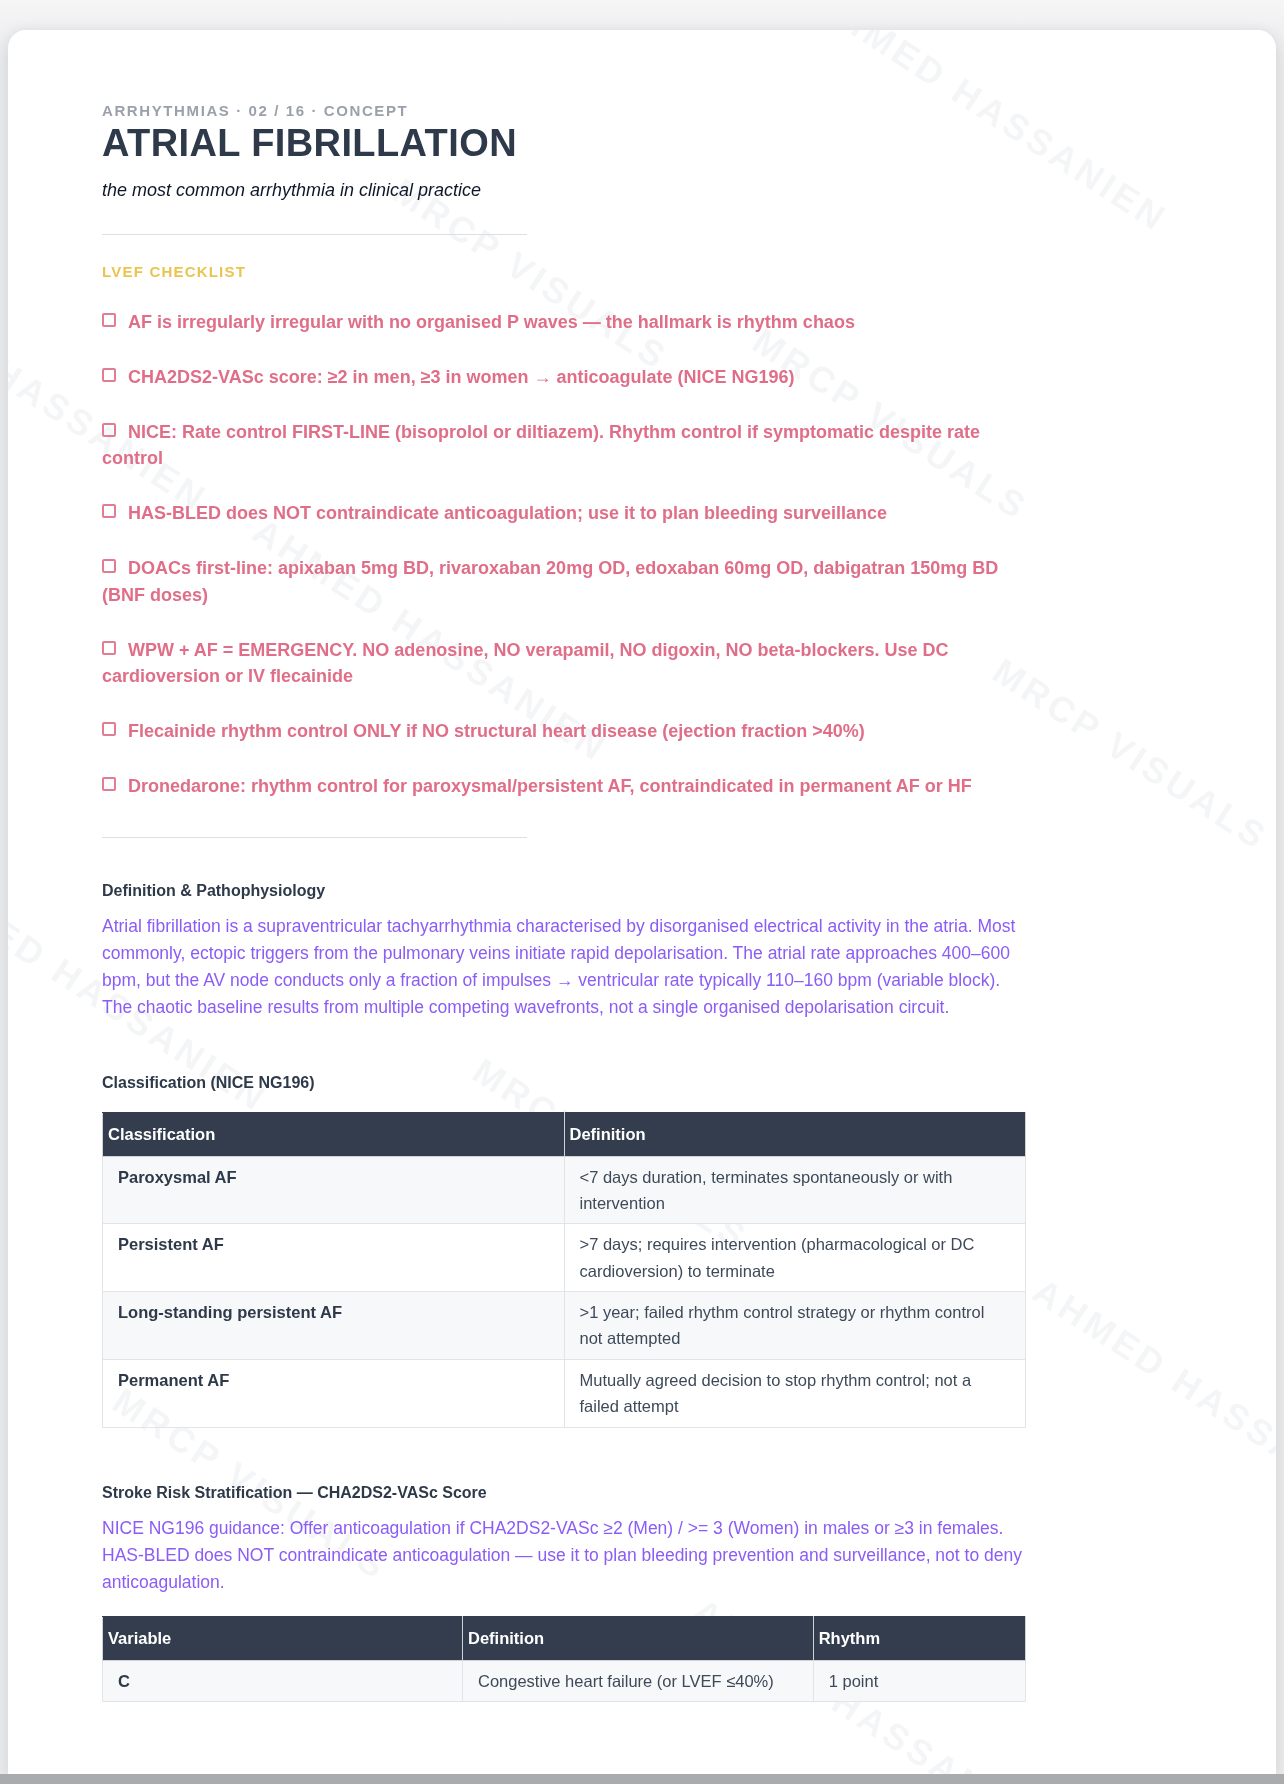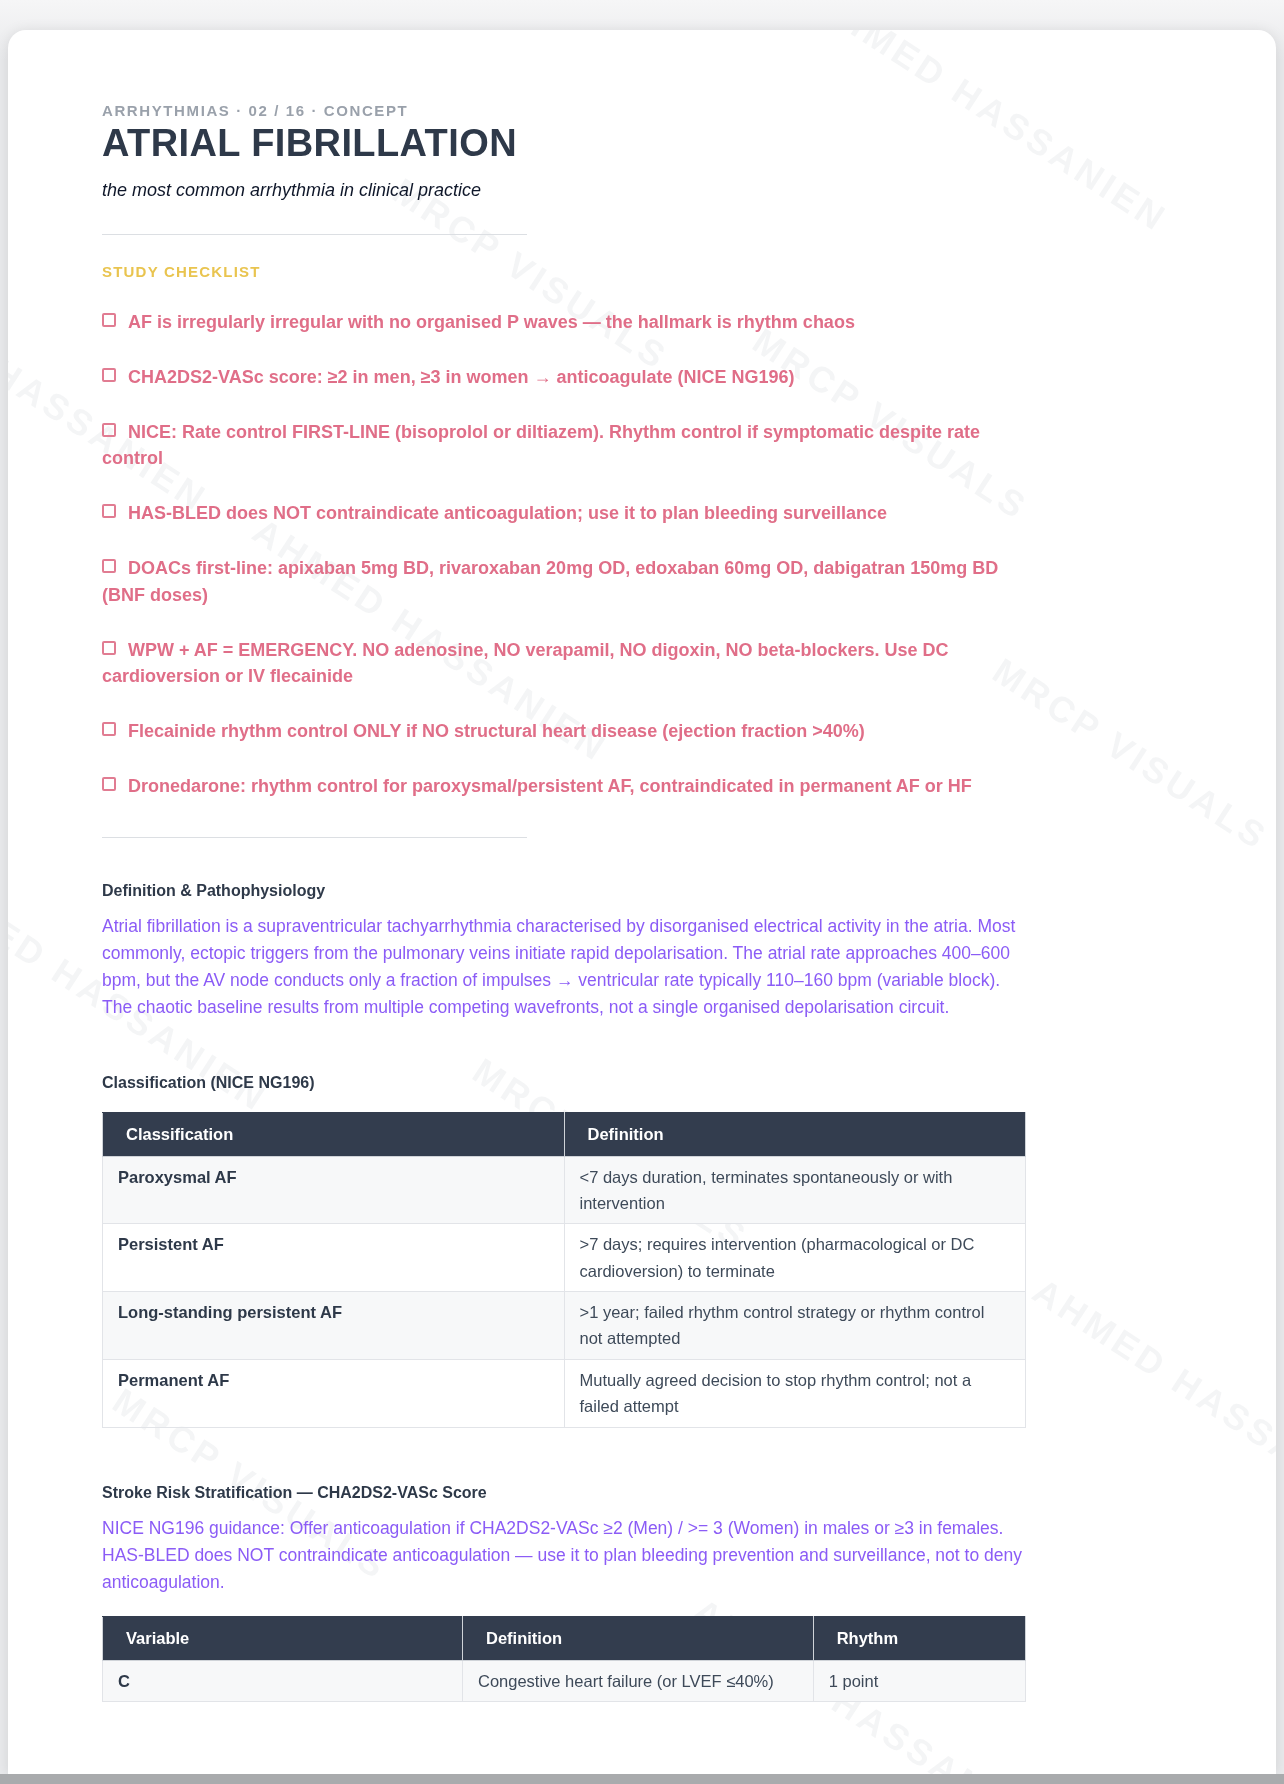--- a/index.html
+++ b/index.html
@@ -39,21 +39,21 @@
     display:inline-block;width:10px;height:10px;border:2px solid #e17c92;
     border-radius:2px;margin-right:12px;position:relative;top:-1px;
   }
 
   .h2{font-size:16px;font-weight:700;color:#2e3949;margin-top:44px;}
   .body-p{font-size:17.5px;color:#8b5cf6;line-height:1.55;margin-top:13px;}
 
   table{border-collapse:collapse;width:100%;margin-top:20px;font-size:16.5px;table-layout:fixed;}
   thead th{
     background:#333d4e;color:#ffffff;text-align:left;font-weight:700;
-    padding:12px 23px;border:1px solid #cfd3d8;border-top-color:#333d4e;
+    padding:12px 5px;border:1px solid #cfd3d8;border-top-color:#333d4e;
   }
   tbody td{
     padding:7px 15px;border:1px solid #e2e4e8;color:#3e4a59;
     vertical-align:top;line-height:1.6;
   }
   tbody tr:nth-child(odd){background:#f7f8f9;}
   tbody td.k{font-weight:700;color:#2e3949;}
   .t1 col.c1{width:50%;} .t1 col.c2{width:50%;}
   .t2 col.c1{width:39%;} .t2 col.c2{width:38%;} .t2 col.c3{width:23%;}
 
@@ -79,21 +79,21 @@
   <div class="wm" style="left:700px;top:1560px">AHMED HASSANIEN</div>
 
   <div class="content">
 
     <div class="kicker">ARRHYTHMIAS · 02 / 16 · CONCEPT</div>
     <div class="title">ATRIAL FIBRILLATION</div>
     <div class="subtitle">the most common arrhythmia in clinical practice</div>
 
     <hr class="hr">
 
-    <div class="study-label">STUDY CHECKLIST</div>
+    <div class="study-label">LVEF CHECKLIST</div>
 
     <div class="check-item"><span class="checkbox"></span><span>AF is irregularly irregular with no organised P waves — the hallmark is rhythm chaos</span></div>
     <div class="check-item"><span class="checkbox"></span><span>CHA2DS2-VASc score: ≥2 in men, ≥3 in women → anticoagulate (NICE NG196)</span></div>
     <div class="check-item"><span class="checkbox"></span><span>NICE: Rate control FIRST-LINE (bisoprolol or diltiazem). Rhythm control if symptomatic despite rate control</span></div>
     <div class="check-item"><span class="checkbox"></span><span>HAS-BLED does NOT contraindicate anticoagulation; use it to plan bleeding surveillance</span></div>
     <div class="check-item"><span class="checkbox"></span><span>DOACs first-line: apixaban 5mg BD, rivaroxaban 20mg OD, edoxaban 60mg OD, dabigatran 150mg BD (BNF doses)</span></div>
     <div class="check-item"><span class="checkbox"></span><span>WPW + AF = EMERGENCY. NO adenosine, NO verapamil, NO digoxin, NO beta-blockers. Use DC cardioversion or IV flecainide</span></div>
     <div class="check-item"><span class="checkbox"></span><span>Flecainide rhythm control ONLY if NO structural heart disease (ejection fraction &gt;40%)</span></div>
     <div class="check-item"><span class="checkbox"></span><span>Dronedarone: rhythm control for paroxysmal/persistent AF, contraindicated in permanent AF or HF</span></div>
 

